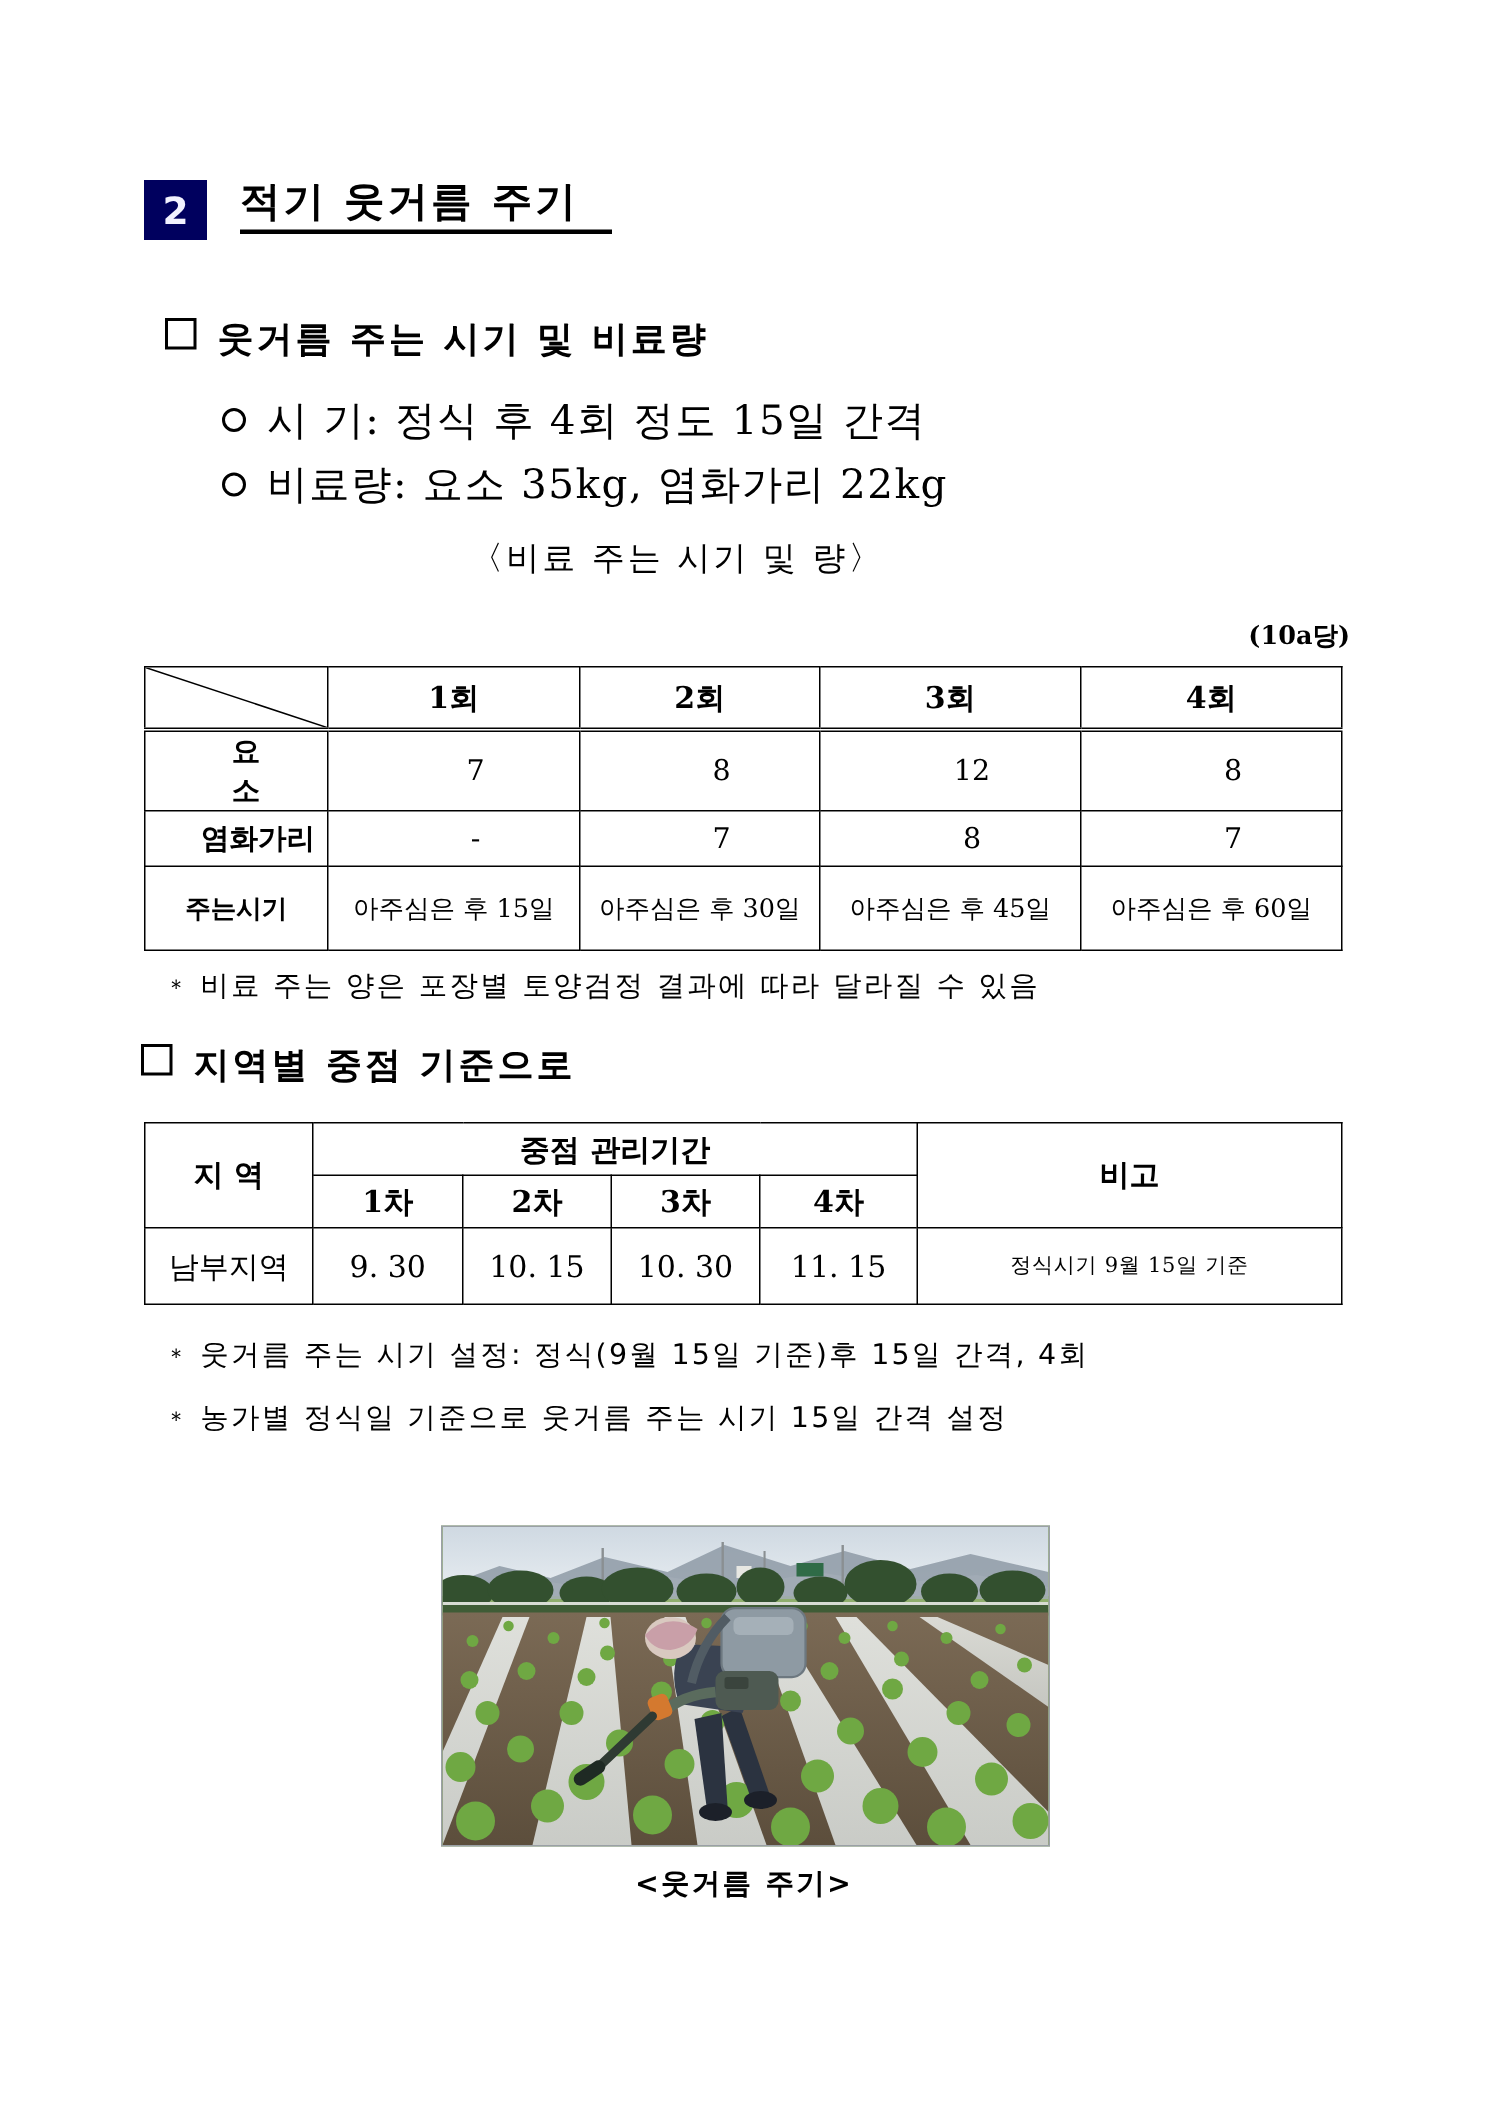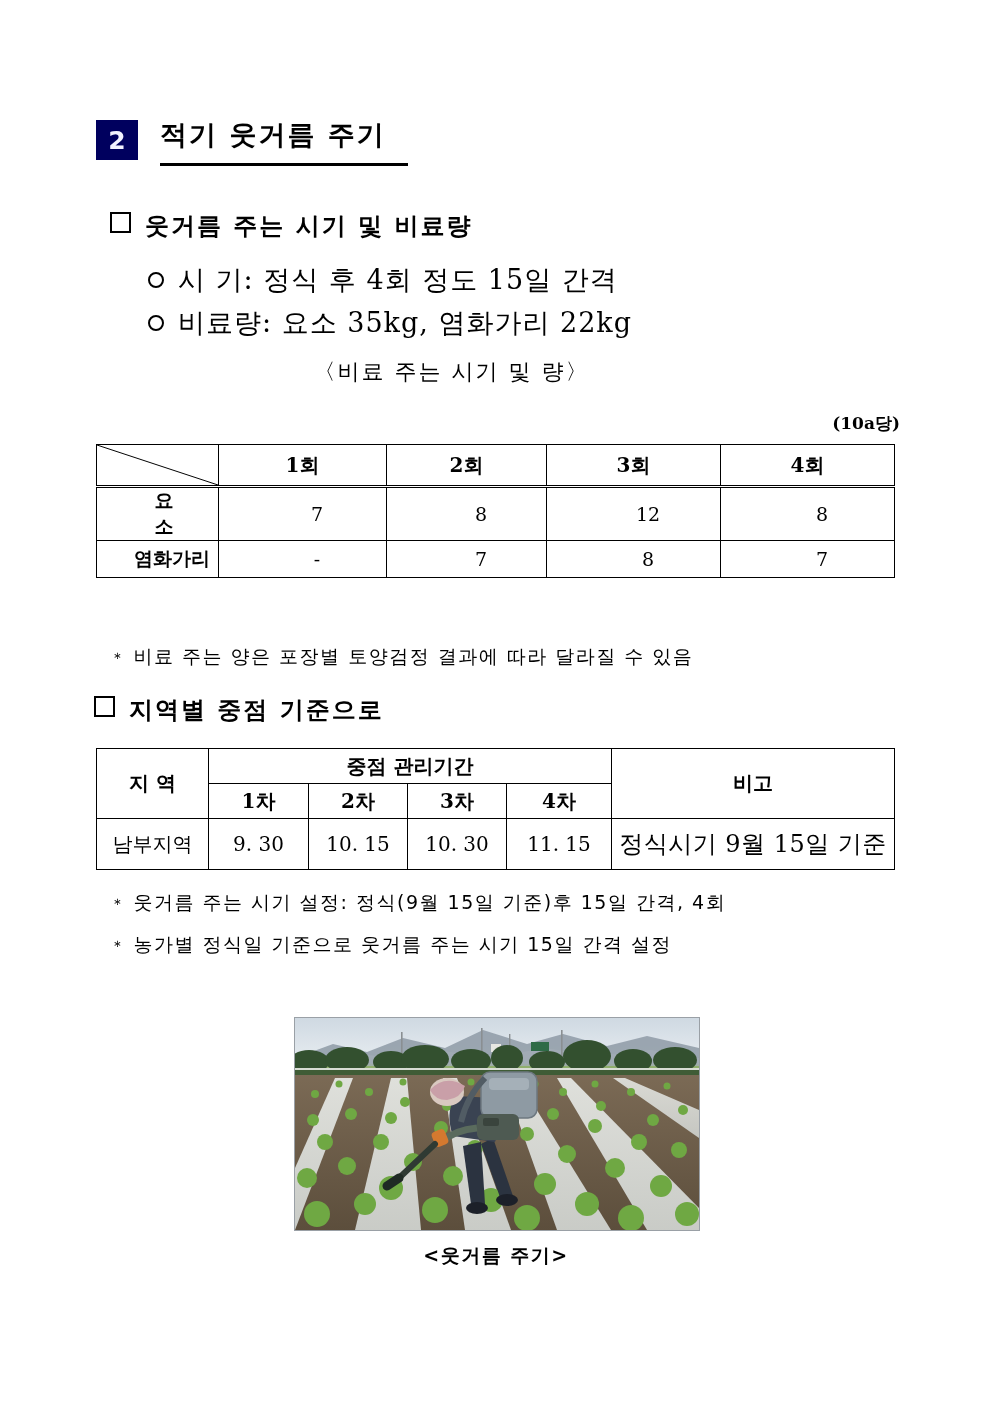--- a/index.html
+++ b/index.html
@@ -39,21 +39,21 @@
     font-family: "DejaVu Sans", "Liberation Sans", sans-serif;
     font-size: 25px;
     font-weight: bold;
     display: flex;
     align-items: center;
     justify-content: center;
     line-height: 1;
   }
   .head-text-wrap {
     margin-left: 22px;
-    padding-bottom: 13px;
+    padding-bottom: 3px;
     border-bottom: 3px solid #000;
     min-width: 248px;
   }
   .head-text {
     font-size: 27px;
     font-weight: bold;
     letter-spacing: 2px;
     line-height: 1.12;
     white-space: nowrap;
     font-family: "DejaVu Sans", "Liberation Sans", sans-serif;
@@ -158,21 +158,21 @@
   }
 
   
   #tbl-region { left: 96px; top: 748px; width: 798px; }
   #tbl-region td { font-size: 20px; }
   #tbl-region .hdr { font-weight: bold; }
   #tbl-region .h1 { height: 34px; }
   #tbl-region .h2 { height: 34px; }
   #tbl-region .datarow td { height: 50px; }
   #tbl-region .region-name { font-size: 20px; }
-  #tbl-region .remark { font-size: 24px; letter-spacing: 0.5px; }
+  #tbl-region .remark { font-size: 14px; letter-spacing: 0.5px; }
 
   
   .photo-frame {
     position: absolute;
     left: 294px;
     top: 1017px;
     width: 404px;
     height: 212px;
     border: 1px solid #9aa0a6;
     overflow: hidden;
@@ -243,20 +243,27 @@
         <td>8</td>
         <td>12</td>
         <td>8</td>
       </tr>
       <tr class="r-body">
         <td class="rowlabel">염화가리</td>
         <td>-</td>
         <td>7</td>
         <td>8</td>
         <td>7</td>
+      </tr>
+      <tr class="r-time">
+        <td class="rowlabel">주는시기</td>
+        <td>아주심은 후 15일</td>
+        <td>아주심은 후 30일</td>
+        <td>아주심은 후 45일</td>
+        <td>아주심은 후 60일</td>
       </tr>
     </tbody>
   </table>
 
   <div class="star-note" style="top:644px;">
     <span class="star">＊</span><span>비료 주는 양은 포장별 토양검정 결과에 따라 달라질 수 있음</span>
   </div>
 
   <div class="sq-head" style="top:694px;">
     <span class="box-glyph"></span><span>지역별 중점 기준으로</span>

